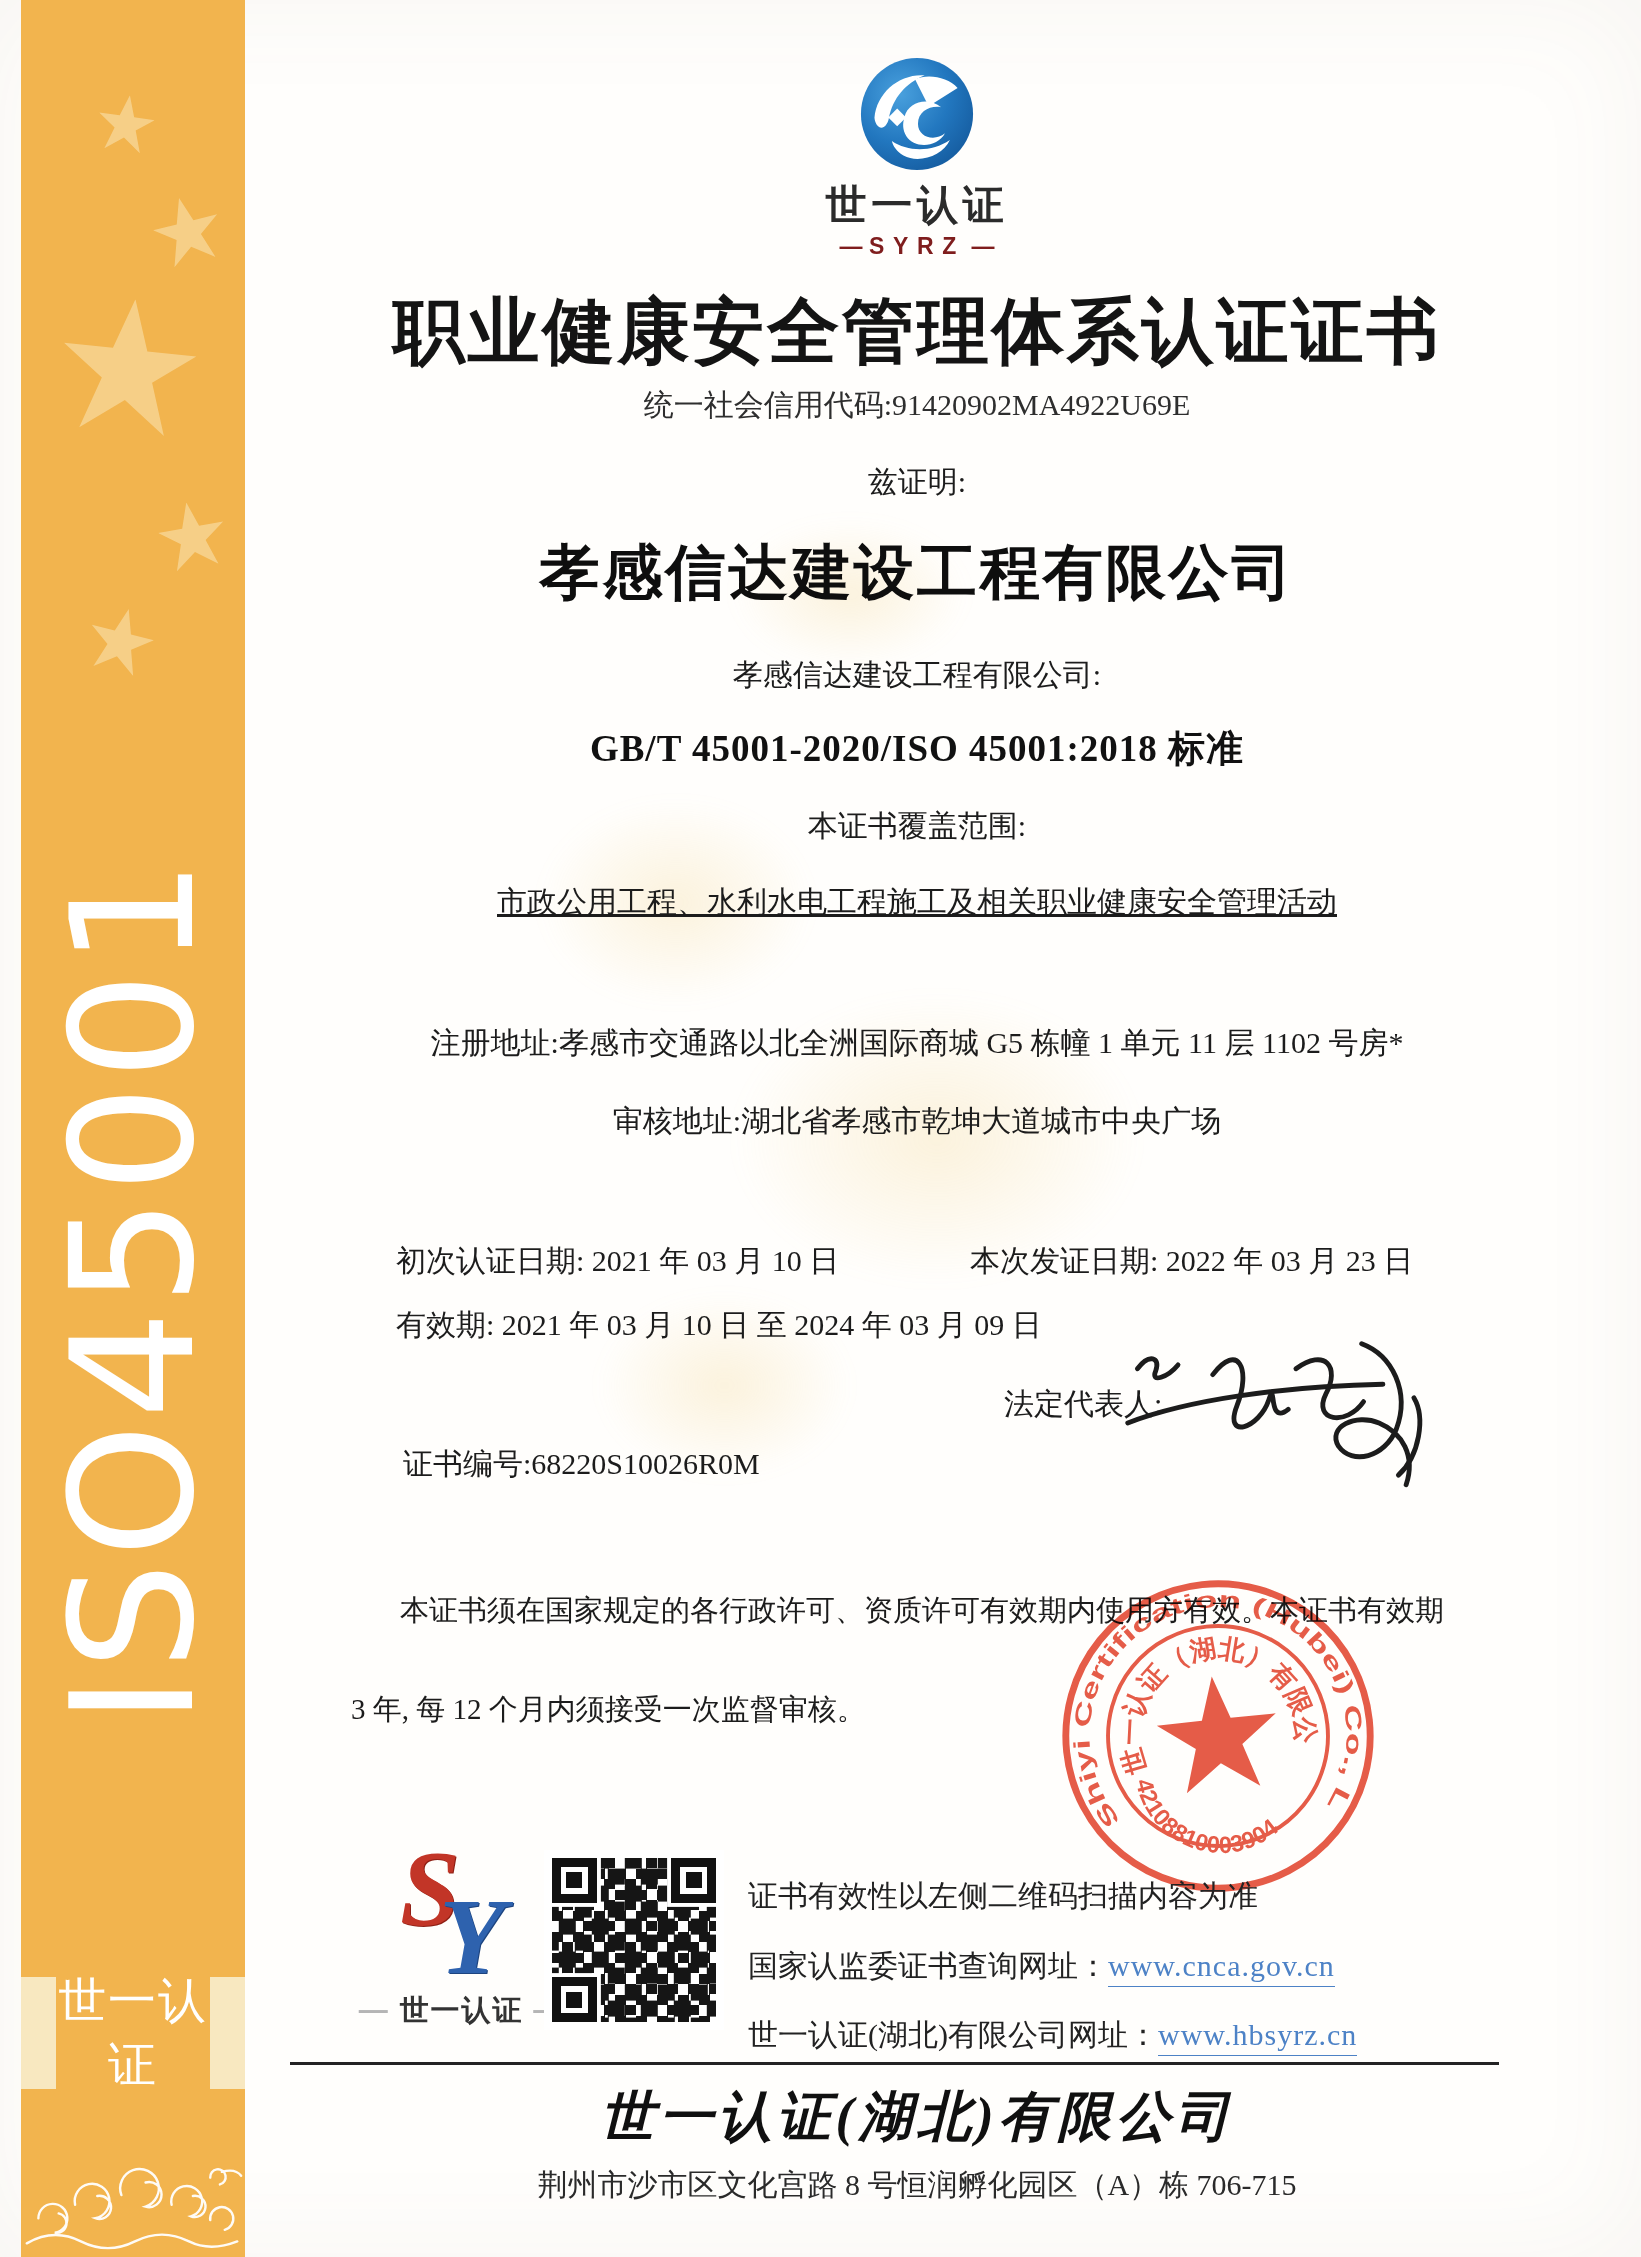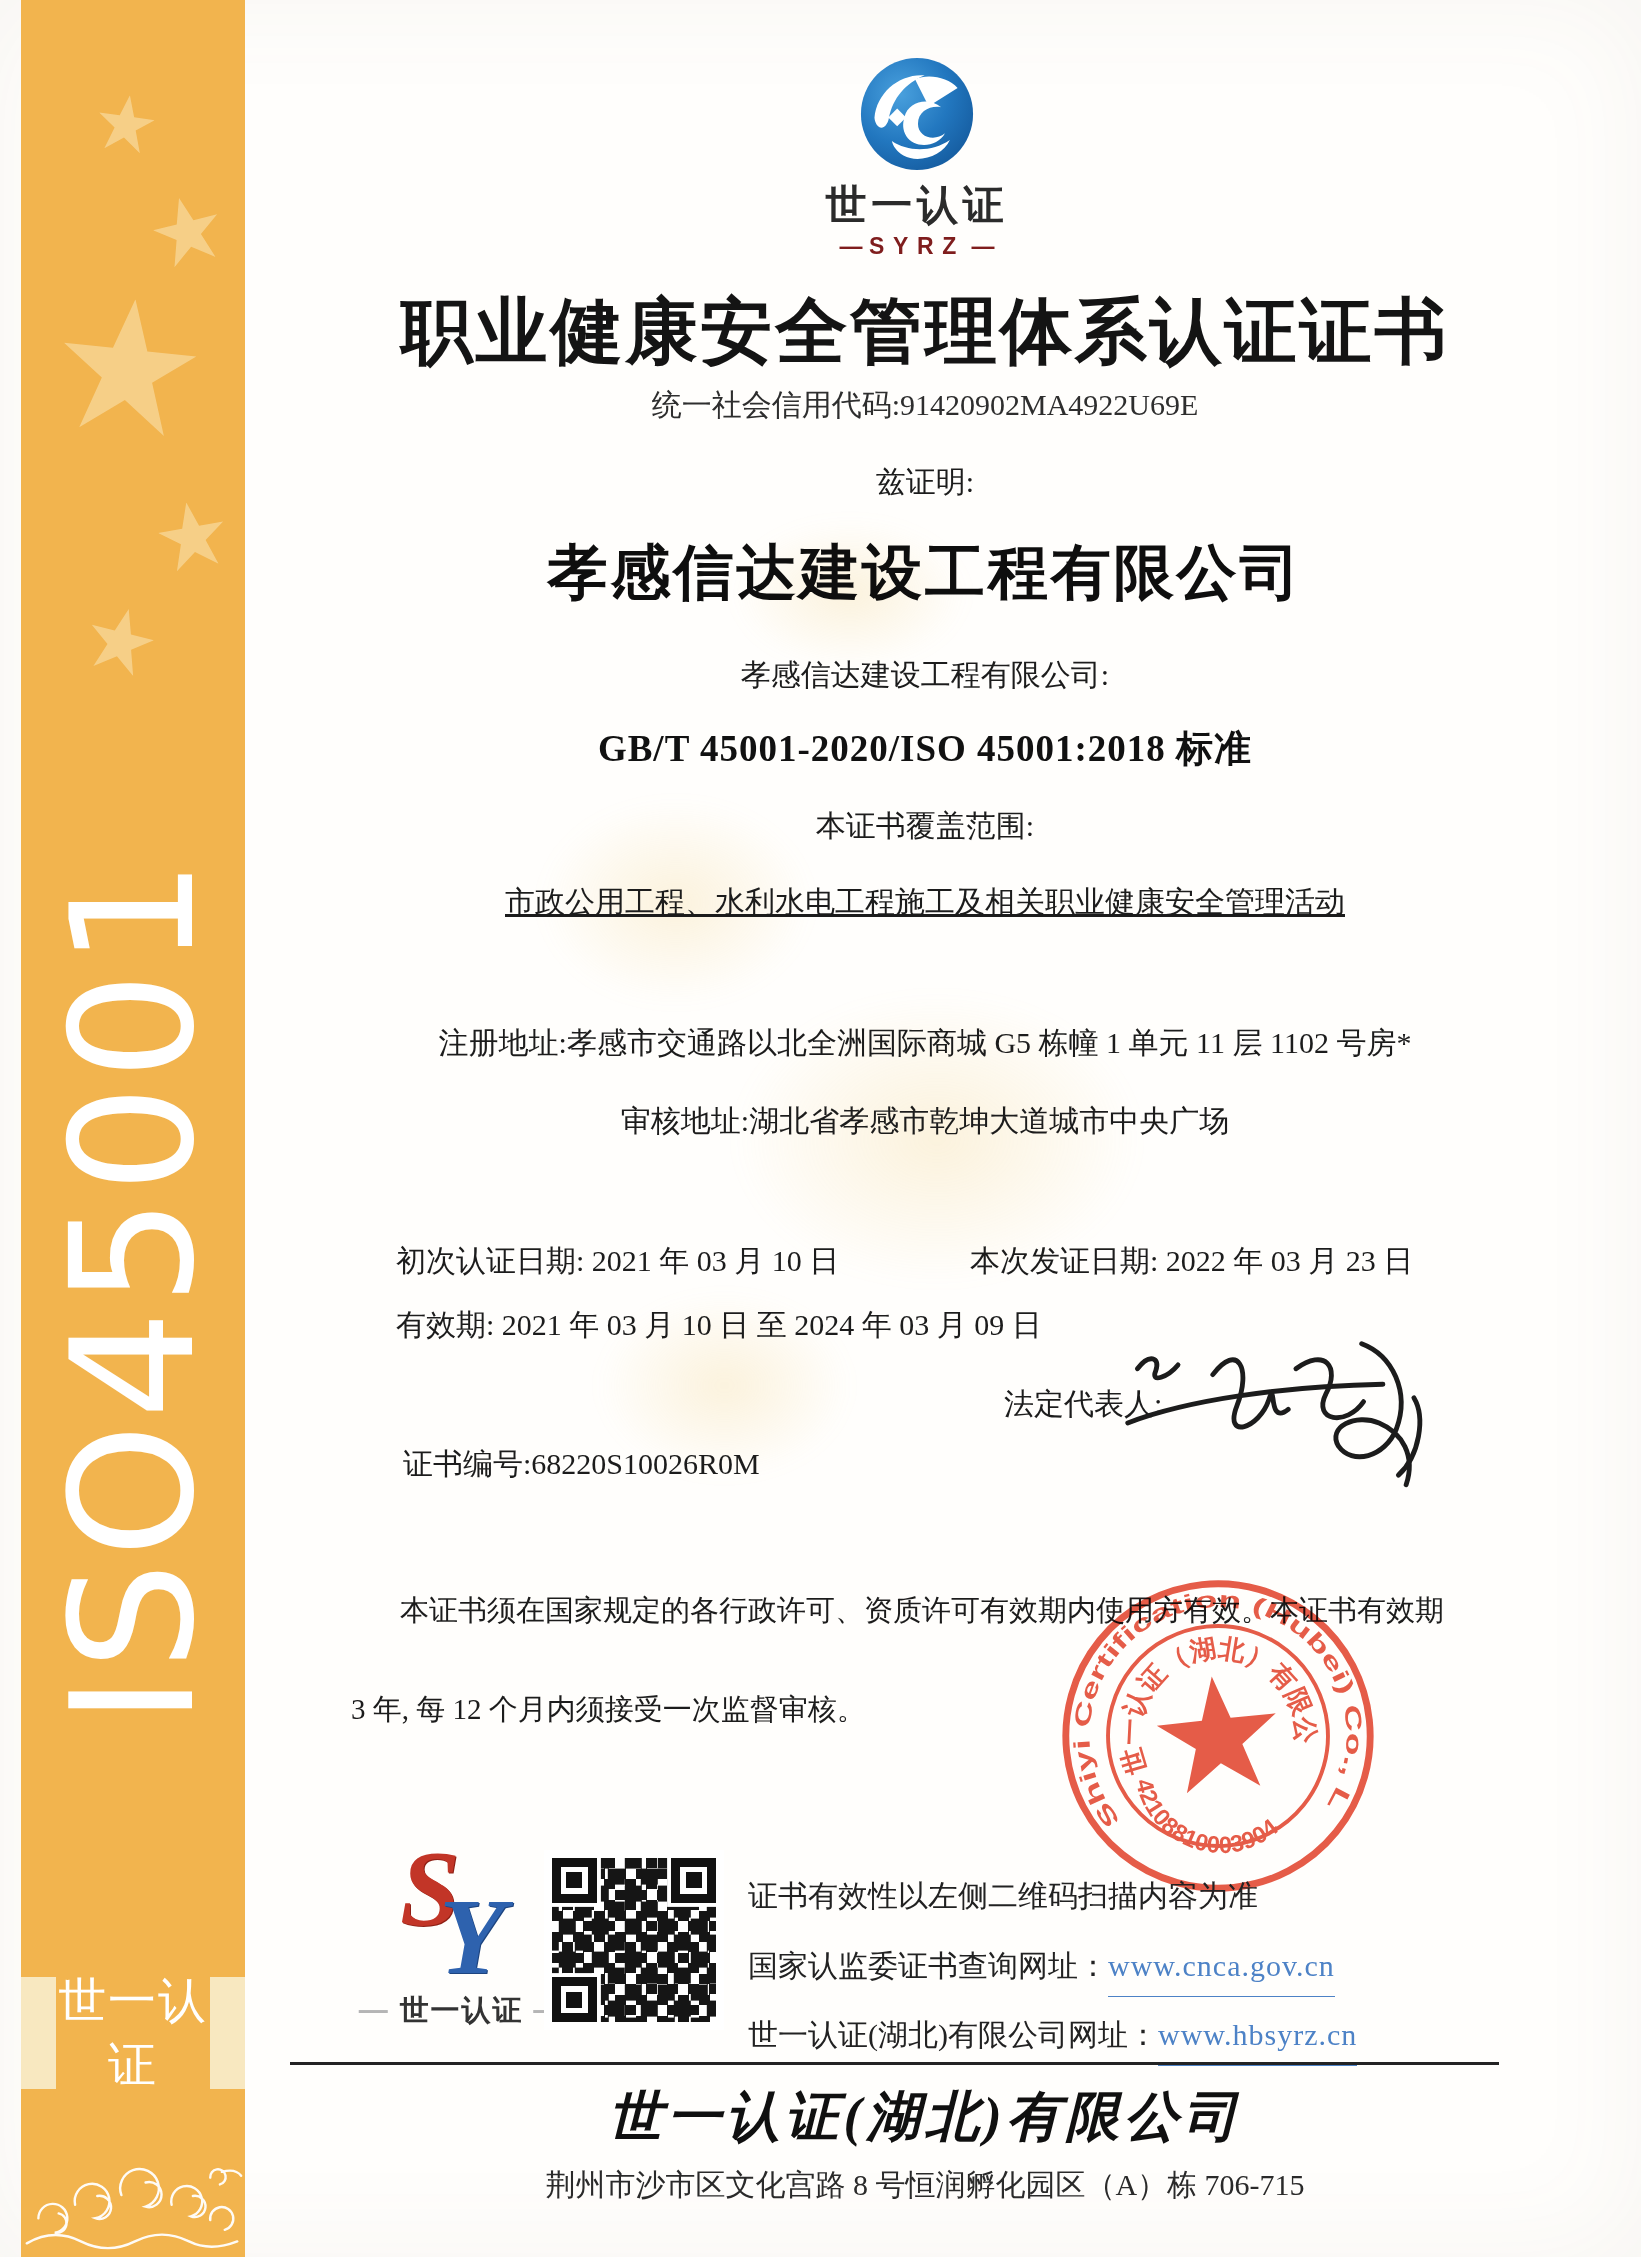--- a/index.html
+++ b/index.html
@@ -23,21 +23,21 @@
   .band-brand{position:absolute;left:21px;top:1977px;width:224px;height:112px;
             display:flex;align-items:center;justify-content:space-between;}
   .band-brand .pale{width:35px;height:112px;background:#f9edca;opacity:.92;}
   .band-brand .brand-text{flex:1;text-align:center;color:#fff;
             font-family:"Liberation Sans","DejaVu Sans",sans-serif;font-size:48px;letter-spacing:1.9px;}
   .band-clouds{position:absolute;left:21px;top:2110px;width:224px;height:145px;}
   
   .wm{position:absolute;border-radius:50%;filter:blur(9.7px);
       background:radial-gradient(closest-side,rgba(238,200,110,.22),rgba(238,200,110,0));}
   
-  .cline{position:absolute;left:230px;width:1390px;text-align:center;white-space:nowrap;}
+  .cline{position:absolute;left:222px;width:1390px;text-align:center;white-space:nowrap;}
   .aline{position:absolute;white-space:nowrap;}
   
   .logo{position:absolute;left:222px;top:56px;width:1390px;text-align:center;}
   .logo svg{display:block;margin:0 auto;}
   .logo-name{margin-top:5.8px;font-family:"Liberation Sans","DejaVu Sans",sans-serif;
              font-weight:bold;font-size:41px;letter-spacing:4.8px;color:#2b2b2b;}
   .logo-sub{margin-top:0;font-family:"Liberation Sans","DejaVu Sans",sans-serif;
             font-weight:bold;font-size:23px;letter-spacing:8.7px;color:#7f1d1d;}
   .logo-sub::before{content:"— ";letter-spacing:0;}
   .logo-sub::after{content:" —";letter-spacing:0;}
@@ -81,21 +81,21 @@
       background-image:
         conic-gradient(#151515 0 25%,transparent 0 50%,#151515 0 75%,transparent 0),
         conic-gradient(#151515 0 25%,transparent 0 50%,#151515 0 75%,transparent 0);
       background-size:21px 21px,33px 33px;background-position:0 0,6.8px 10.6px;}
   .qr-finder{position:absolute;width:27px;height:27px;border:9.7px solid #111;background:#fff;
       box-shadow:0 0 0 3.9px #fff;}
   .qr-finder::after{content:"";position:absolute;left:5.8px;top:5.8px;width:15.4px;height:15.4px;background:#111;}
   .qr-f-tl{left:7.7px;top:7.7px;} .qr-f-tr{right:7.7px;top:7.7px;} .qr-f-bl{left:7.7px;bottom:7.7px;}
   .f-line{position:absolute;left:748px;font-size:30px;white-space:nowrap;color:#222;}
   .f1{top:1876px;} .f2{top:1946px;} .f3{top:2015px;text-align:right;}
-  .f-link{color:#4d82c6;text-decoration:none;border-bottom:1.9px solid #4d82c6;padding-bottom:14px;
+  .f-link{color:#4d82c6;text-decoration:none;border-bottom:1.9px solid #4d82c6;padding-bottom:4px;
           letter-spacing:1px;}
   .divider{position:absolute;left:290px;top:2062px;width:1209px;height:2.9px;background:#232323;}
   .issuer{top:2081px;font-weight:bold;font-style:italic;font-size:54px;letter-spacing:4.8px;color:#101010;}
   .issuer-addr{top:2165px;font-size:30px;color:#2a2a2a;}
 </style>
 </head>
 <body>
 
 <div class="page">
 

